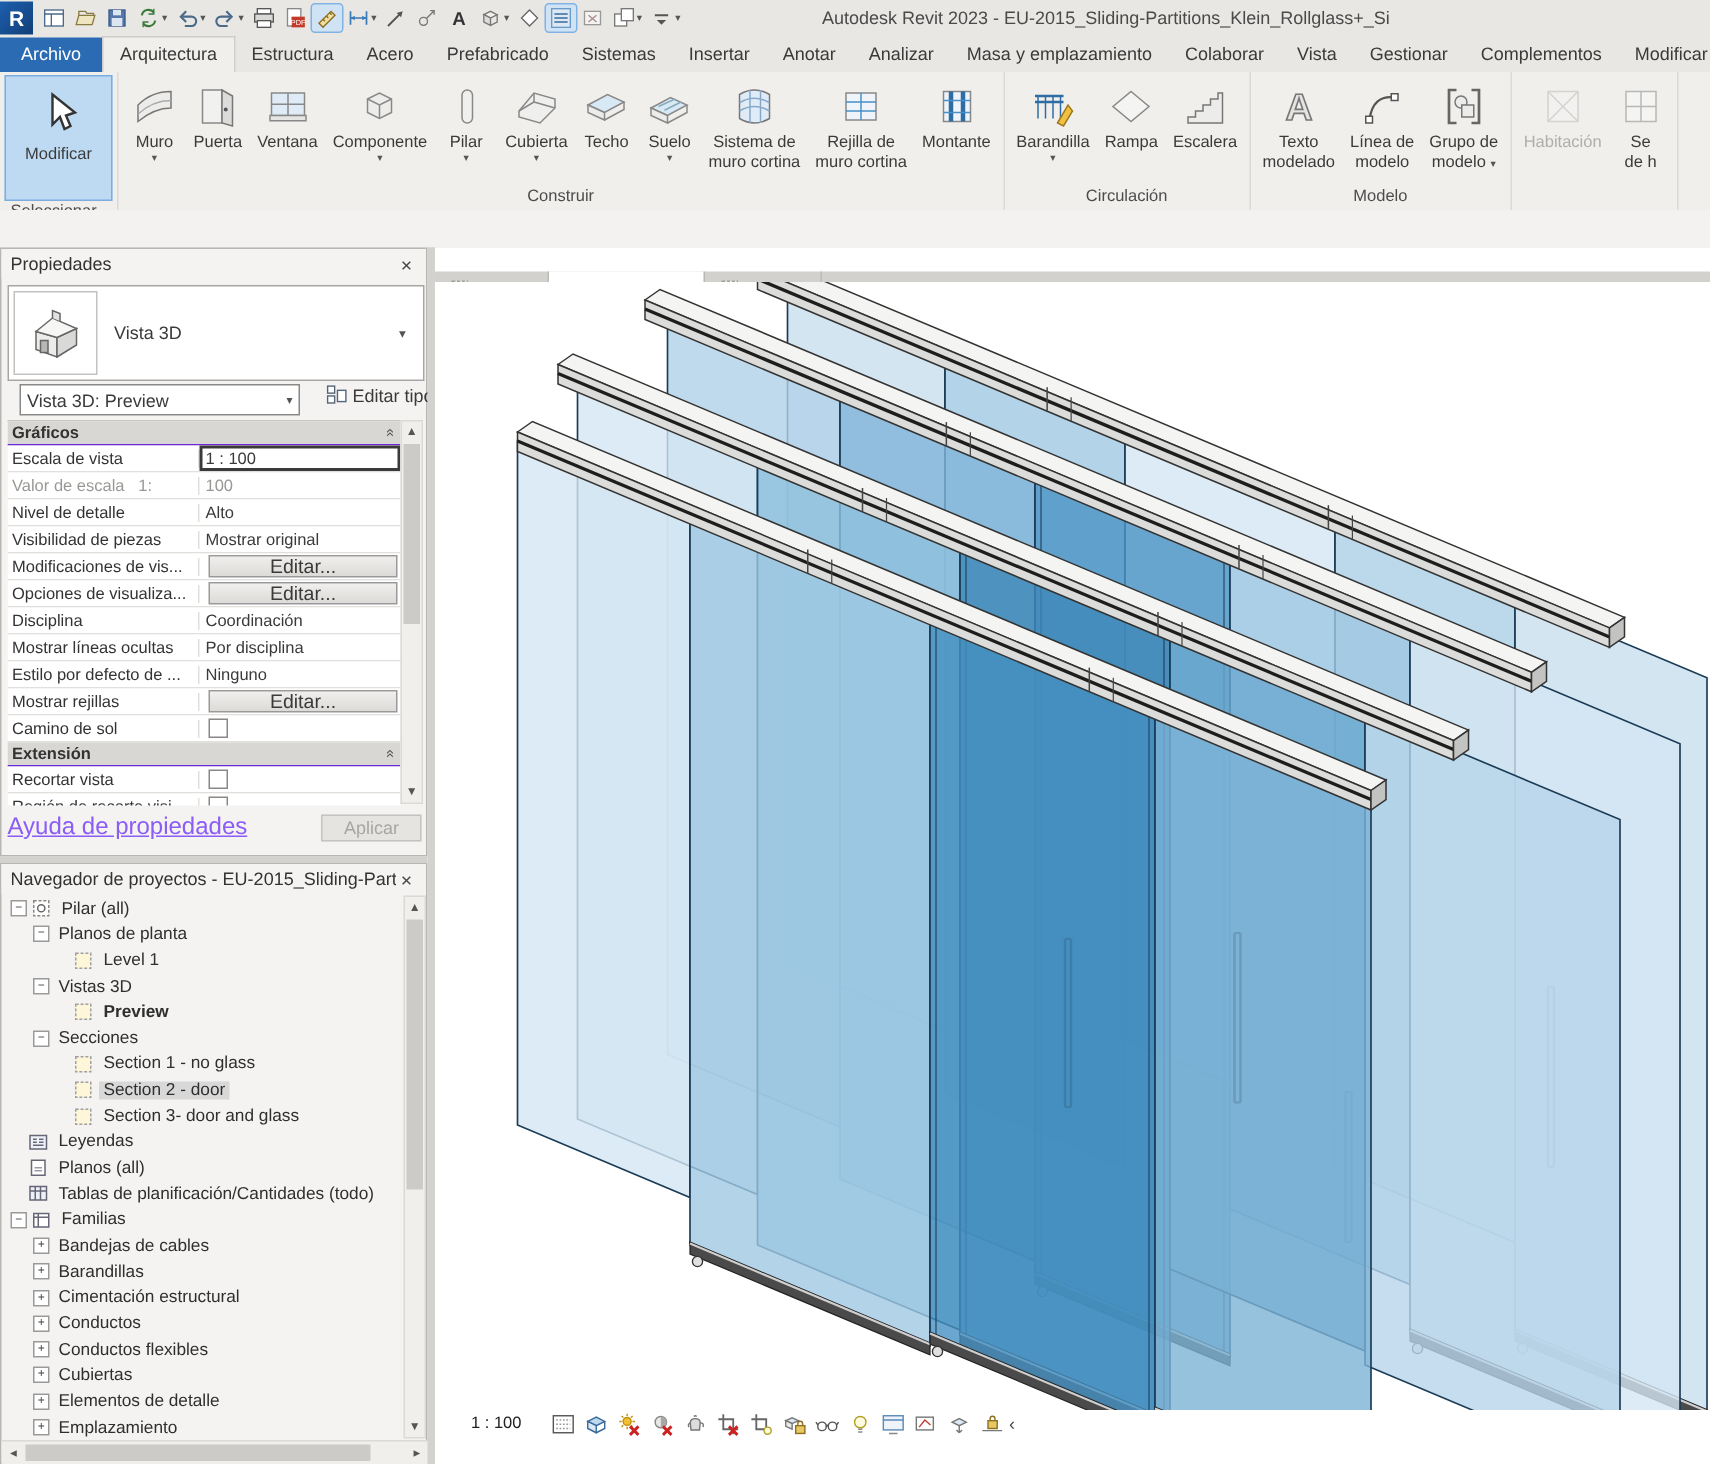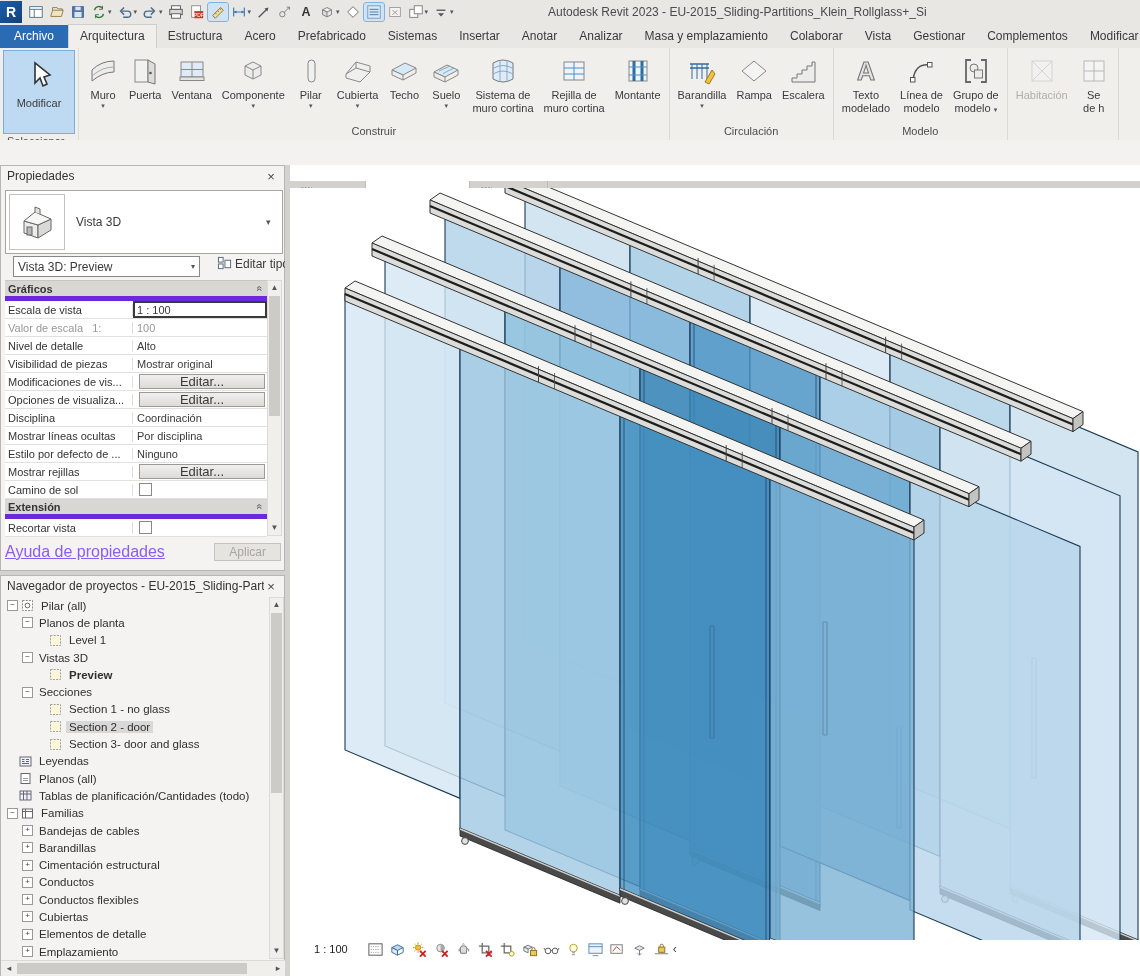--- a/index.html
+++ b/index.html
@@ -54,21 +54,21 @@
   #instsel span.cv{flex:1;white-space:nowrap;overflow:hidden;}
   #edittype{display:flex;align-items:center;gap:3px;margin-left:5px;white-space:nowrap;}
   #prows{position:absolute;left:4px;top:114px;width:262px;height:256px;overflow:hidden;border-top:1px solid #c9c7c4;}
   .prow{display:flex;height:17px;border-bottom:1px solid #e2e0dd;background:#fff;align-items:center;justify-content:space-between;}
   .prow .pl{width:124px;padding-left:3px;font-size:11px;white-space:nowrap;overflow:hidden;border-right:1px solid #e2e0dd;color:#333;}
   .prow .pv{flex:1;font-size:11px;padding-left:4px;white-space:nowrap;position:relative;height:100%;display:flex;align-items:center;}
   .prow .pv.inputsel{outline:2px solid #3a3a3a;outline-offset:-2px;}
   .prow.disabled .pl,.prow.disabled .pv{color:#9a9895;}
   .prow .pbtn{margin:1px 2px;flex:1;text-align:center;font-size:13px;background:linear-gradient(#f0efed,#dddbd8);
       border:1px solid #999;height:13px;line-height:13px;}
-  .psec{height:15px;background:#d9d7d4;display:flex;align-items:center;padding-left:3px;font-size:11px;font-weight:bold;color:#333;border-bottom:5px solid #6d28d9;}
+  .psec{height:15px;background:#d9d7d4;display:flex;align-items:center;padding-left:3px;font-size:11px;font-weight:bold;color:#333;border-bottom:1px solid #6d28d9;}
   .psec .chev{margin-left:auto;margin-right:4px;transform:rotate(90deg);font-size:10px;color:#555;font-weight:normal;}
   .cbx{width:11px;height:11px;border:1px solid #8a8886;background:#fff;margin-left:2px;}
   #pscroll{position:absolute;left:266px;top:114px;width:15px;height:256px;background:#f0efec;border:1px solid #dcdad6;box-sizing:border-box;}
   .sarr{position:absolute;left:0;width:13px;height:14px;text-align:center;font-size:8px;color:#555;line-height:14px;}
   #phelp{position:absolute;left:4px;top:374px;width:276px;height:24px;display:flex;align-items:center;}
   #helplink{color:#8b5cf6;text-decoration:underline;font-size:16px;flex:1;}
   #applybtn{color:#a8a6a3;background:#e6e4e1;border:1px solid #c5c3c0;padding:1px 14px;font-size:12px;}
   
   #browser{left:0;top:575px;width:285px;height:401px;}
   #tree{position:absolute;left:2px;top:21px;width:266px;height:362px;overflow:hidden;background:#f4f3f1;}

